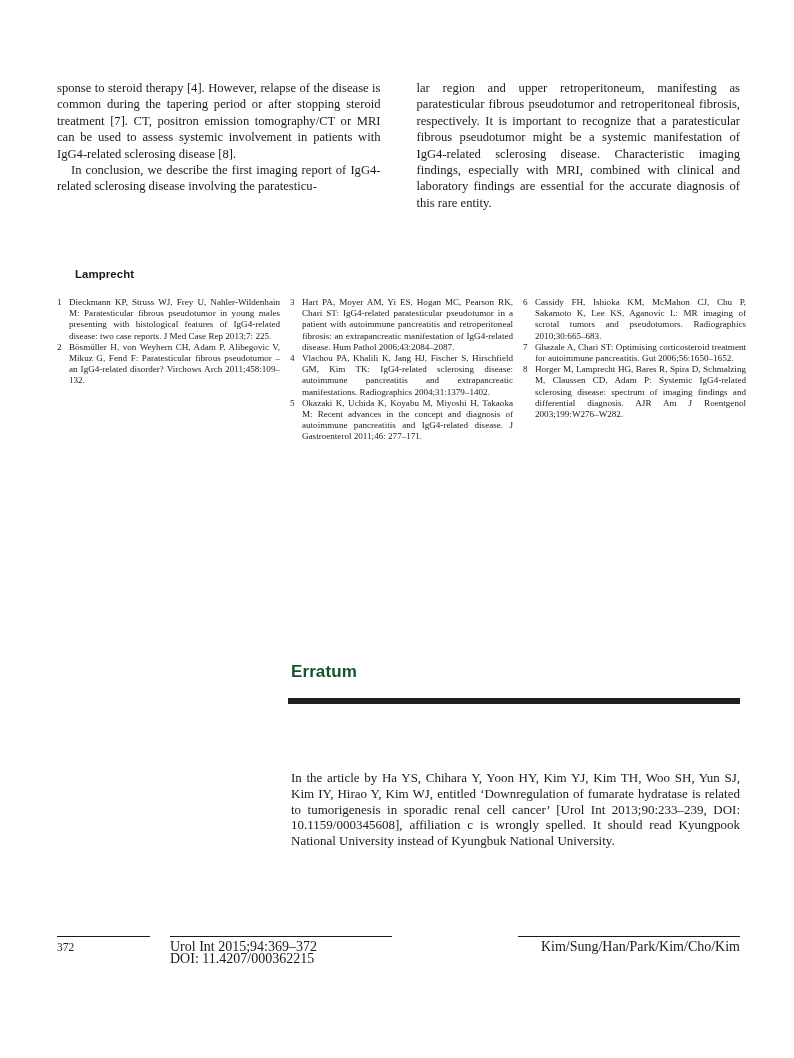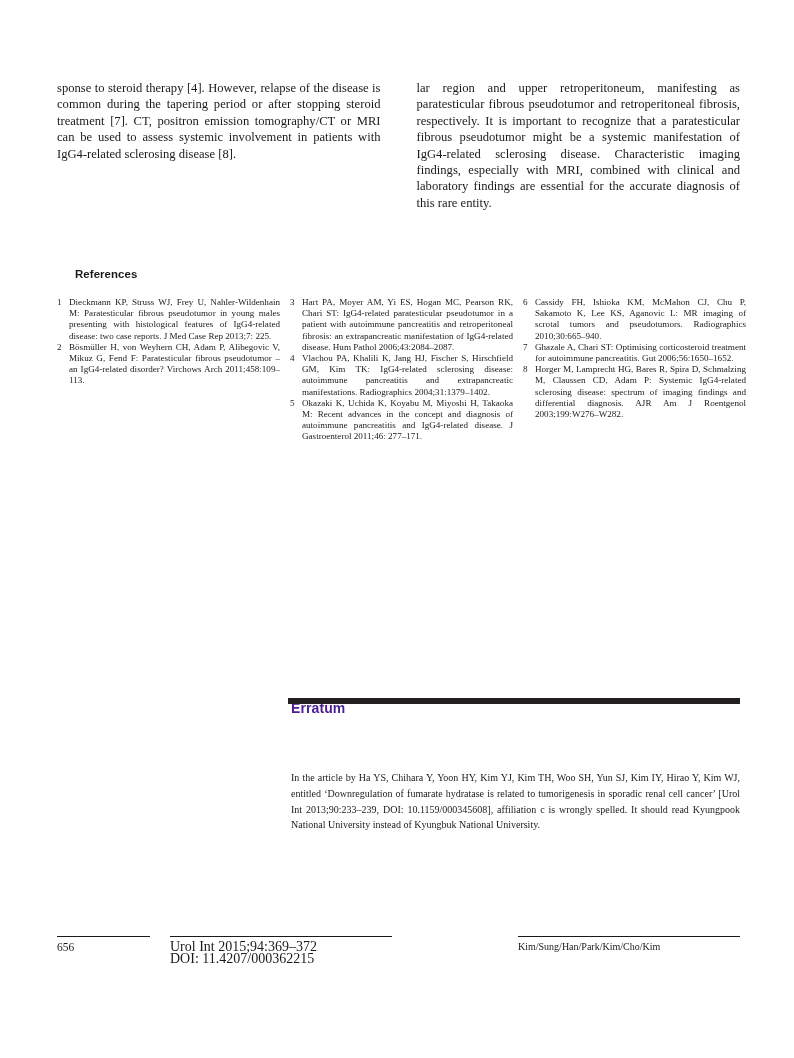--- a/index.html
+++ b/index.html
@@ -85,42 +85,42 @@
     flex: 1 1 auto;
     text-align: justify;
     text-justify: inter-word;
     hyphens: manual;
   }
 
   
   .erratum-title {
     position: absolute;
     left: 291px;
-    top: 700px;
+    top: 662px;
     font-family: "Liberation Sans", sans-serif;
     font-weight: bold;
-    font-size: 14px;
+    font-size: 17px;
     letter-spacing: 0.1px;
-    color: #4c1d95;
+    color: #14532d;
   }
   .erratum-rule {
     position: absolute;
     left: 288px;
     top: 698px;
     width: 452px;
     height: 6px;
     background: #231f20;
   }
   .erratum-body {
     position: absolute;
     left: 291px;
     top: 770px;
     width: 449px;
     font-family: "Liberation Serif", serif;
-    font-size: 10px;
+    font-size: 13px;
     line-height: 15.8px;
     text-align: justify;
     text-justify: inter-word;
     hyphens: manual;
   }
 
   
   .footer-rule-left {
     position: absolute;
     left: 57px;
@@ -159,51 +159,53 @@
     top: 941px;
     font-family: "Liberation Serif", serif;
     font-size: 14px;
     line-height: 11.6px;
   }
   .footer-authors {
     position: absolute;
     left: 518px;
     top: 940px;
     width: 222px;
-    font-family: "Liberation Serif", serif;
-    font-size: 10px;
+    text-align: right;
+    font-family: "Liberation Serif", serif;
+    font-size: 14px;
     line-height: 14px;
   }
 </style>
 </head>
 <body>
 
 <div class="page">
 
   <div class="body-columns">
     <div class="body-col">
       <p>sponse to steroid therapy [4]. However, relapse of the disease is common during the tapering period or after stopping steroid treatment [7]. CT, positron emission tomography/CT or MRI can be used to assess systemic involvement in patients with IgG4-related sclerosing disease [8].</p>
+      <p class="indent">In conclusion, we describe the first imaging report of IgG4-related sclerosing disease involving the paratesticu-</p>
     </div>
     <div class="body-col">
       <p>lar region and upper retroperitoneum, manifesting as paratesticular fibrous pseudotumor and retroperitoneal fibrosis, respectively. It is important to recognize that a paratesticular fibrous pseudotumor might be a systemic manifestation of IgG4-related sclerosing disease. Characteristic imaging findings, especially with MRI, combined with clinical and laboratory findings are essential for the accurate diagnosis of this rare entity.</p>
     </div>
   </div>
 
-  <div class="references-heading">References</div>
+  <div class="references-heading">Lamprecht</div>
 
   <div class="references-columns">
 
     <div class="ref-col">
       <div class="ref-item">
         <span class="ref-num">1</span>
         <span class="ref-text">Dieckmann KP, Struss WJ, Frey U, Nahler-Wildenhain M: Paratesticular fibrous pseudotumor in young males presenting with histological features of IgG4-related disease: two case reports. J Med Case Rep 2013;7: 225.</span>
       </div>
       <div class="ref-item">
         <span class="ref-num">2</span>
-        <span class="ref-text">Bösmüller H, von Weyhern CH, Adam P, Alibegovic V, Mikuz G, Fend F: Paratesticular fibrous pseudotumor – an IgG4-related disorder? Virchows Arch 2011;458:109–113.</span>
+        <span class="ref-text">Bösmüller H, von Weyhern CH, Adam P, Alibegovic V, Mikuz G, Fend F: Paratesticular fibrous pseudotumor – an IgG4-related disorder? Virchows Arch 2011;458:109–132.</span>
       </div>
     </div>
 
     <div class="ref-col">
       <div class="ref-item">
         <span class="ref-num">3</span>
         <span class="ref-text">Hart PA, Moyer AM, Yi ES, Hogan MC, Pearson RK, Chari ST: IgG4-related paratesticular pseudotumor in a patient with autoimmune pancreatitis and retroperitoneal fibrosis: an extrapancreatic manifestation of IgG4-related disease. Hum Pathol 2006;43:2084–2087.</span>
       </div>
       <div class="ref-item">
         <span class="ref-num">4</span>
@@ -211,21 +213,21 @@
       </div>
       <div class="ref-item">
         <span class="ref-num">5</span>
         <span class="ref-text">Okazaki K, Uchida K, Koyabu M, Miyoshi H, Takaoka M: Recent advances in the concept and diagnosis of autoimmune pancreatitis and IgG4-related disease. J Gastroenterol 2011;46: 277–171.</span>
       </div>
     </div>
 
     <div class="ref-col">
       <div class="ref-item">
         <span class="ref-num">6</span>
-        <span class="ref-text">Cassidy FH, Ishioka KM, McMahon CJ, Chu P, Sakamoto K, Lee KS, Aganovic L: MR imaging of scrotal tumors and pseudotumors. Radiographics 2010;30:665–940.</span>
+        <span class="ref-text">Cassidy FH, Ishioka KM, McMahon CJ, Chu P, Sakamoto K, Lee KS, Aganovic L: MR imaging of scrotal tumors and pseudotumors. Radiographics 2010;30:665–683.</span>
       </div>
       <div class="ref-item">
         <span class="ref-num">7</span>
         <span class="ref-text">Ghazale A, Chari ST: Optimising corticosteroid treatment for autoimmune pancreatitis. Gut 2006;56:1650–1652.</span>
       </div>
       <div class="ref-item">
         <span class="ref-num">8</span>
         <span class="ref-text">Horger M, Lamprecht HG, Bares R, Spira D, Schmalzing M, Claussen CD, Adam P: Systemic IgG4-related sclerosing disease: spectrum of imaging findings and differential diagnosis. AJR Am J Roentgenol 2003;199:W276–W282.</span>
       </div>
     </div>
@@ -233,21 +235,21 @@
   </div>
 
   <div class="erratum-title">Erratum</div>
   <div class="erratum-rule"></div>
   <div class="erratum-body">In the article by Ha YS, Chihara Y, Yoon HY, Kim YJ,  Kim TH, Woo SH, Yun SJ, Kim IY, Hirao Y, Kim WJ, entitled ‘Downregulation of fumarate hydratase is related to tumorigenesis in sporadic renal cell cancer’ [Urol Int 2013;90:233–239, DOI: 10.1159/000345608], affiliation c is wrongly spelled. It should read Kyungpook National University instead of Kyungbuk National University.</div>
 
   <div class="footer-rule-left"></div>
   <div class="footer-rule-mid"></div>
   <div class="footer-rule-right"></div>
 
-  <div class="footer-page-number">656</div>
+  <div class="footer-page-number">372</div>
 
   <div class="footer-journal">
     <div>Urol Int 2015;94:369–372</div>
     <div>DOI: 11.4207/000362215</div>
   </div>
 
   <div class="footer-authors">Kim/Sung/Han/Park/Kim/Cho/Kim</div>
 
 </div>
 

